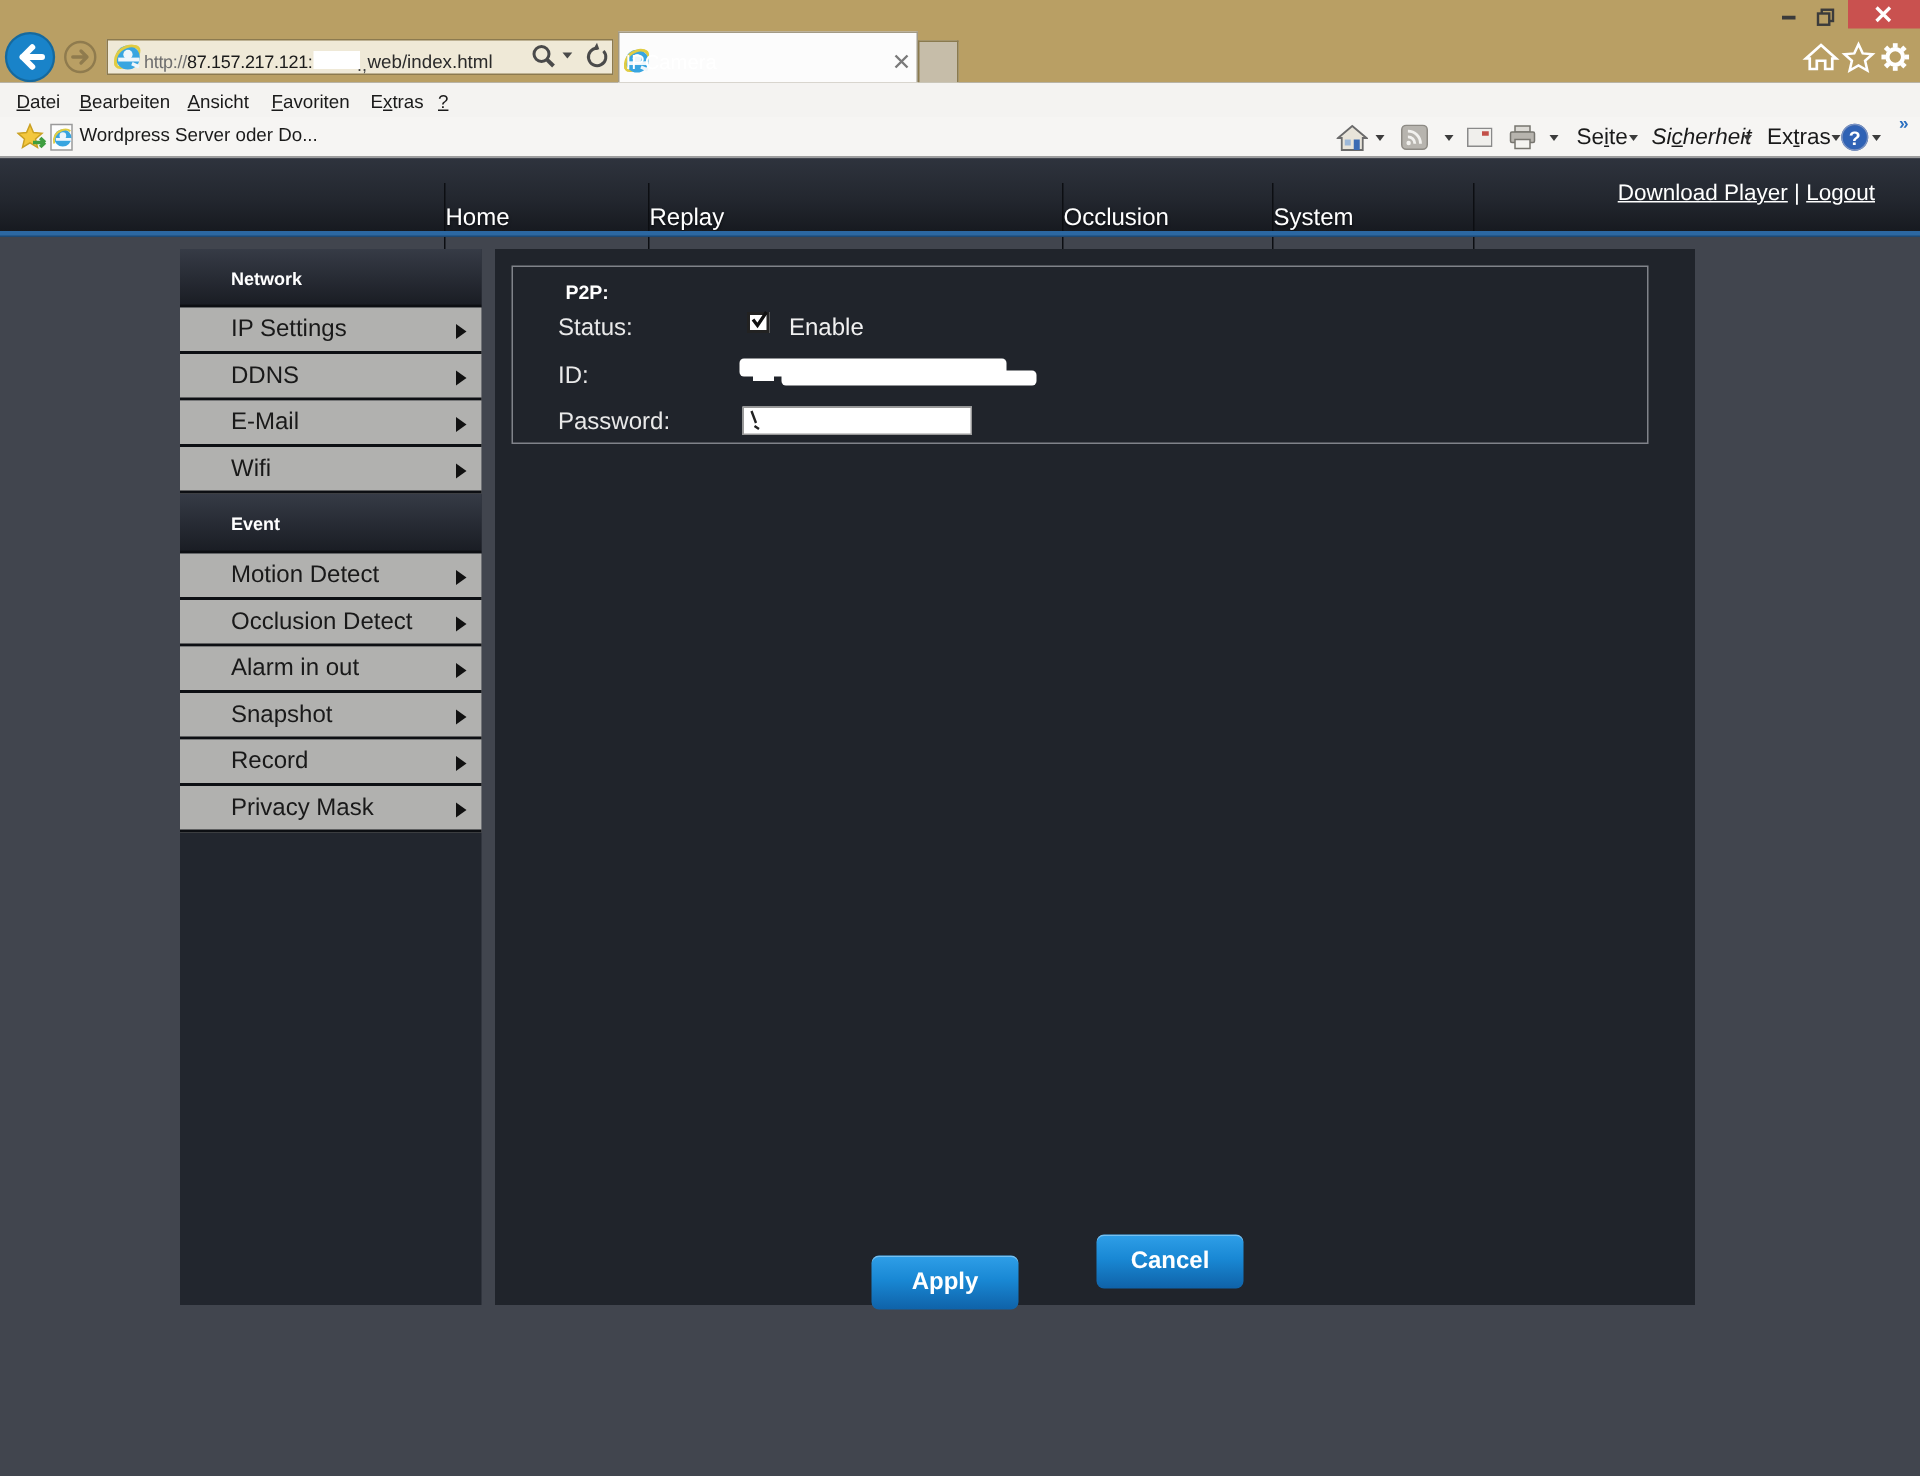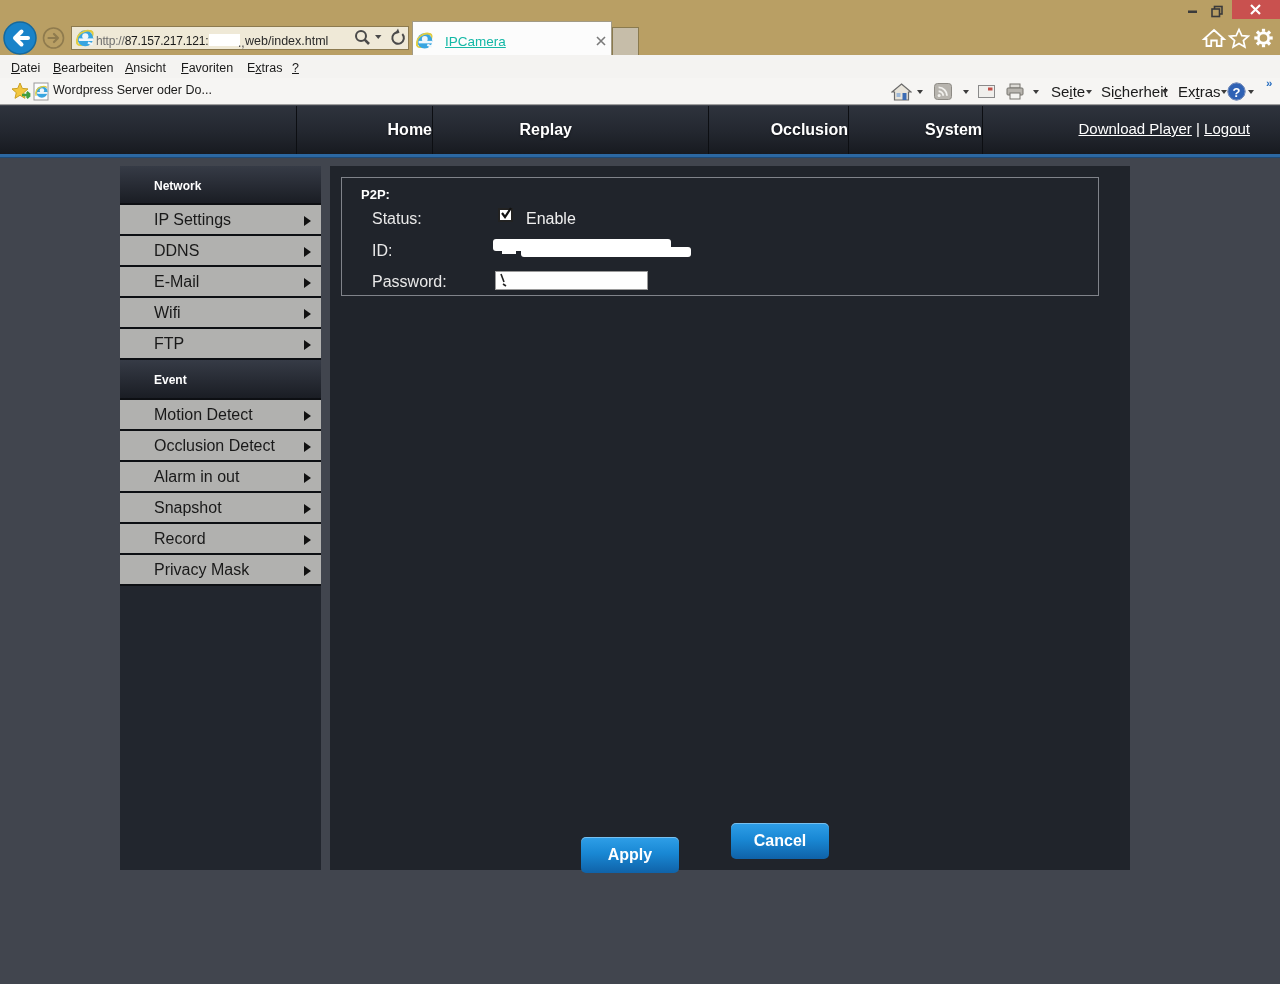--- a/index.html
+++ b/index.html
@@ -16,34 +16,34 @@
 .u { text-decoration:underline; }
 .caret { position:absolute; top:12px; width:0; height:0; border-top:4px solid #3c3c3c; border-left:3.5px solid transparent; border-right:3.5px solid transparent; }
 
 
 #addrfield { left:71px; top:26px; width:338px; height:24px; background:#efe9d7; border:1px solid #8c7a4f; font-size:16px; }
 #tab { left:412px; top:21px; width:200px; height:34px; background:#fcfcfc; border:1px solid #a29a85; border-bottom:none; font-size:16px; color:#1b1b1b; }
 #tabstub { left:612px; top:27px; width:27px; height:28px; background:#c6bda9; border:1px solid #8a7a4e; border-bottom:none; }
 
 
 #nav { left:0; top:106px; width:1280px; height:48px; background:linear-gradient(#2e333d,#23272f 55%,#171a20); }
-.navcell { position:absolute; top:0; height:48px; line-height:48px; text-align:right; color:#fff; font-size:16px; font-weight:bold; border-left:1px solid #0c0e12; }
+.navcell { position:absolute; top:16px; height:48px; line-height:48px; text-align:left; color:#fff; font-size:16px; font-weight:normal; border-left:1px solid #0c0e12; }
 .navcell span { text-shadow:0 1px 2px rgba(0,0,0,.6); }
 #navlinks { position:absolute; top:0; right:30px; height:48px; line-height:46px; color:#fff; font-size:15px; }
 #blueline { left:0; top:154px; width:1280px; height:4px; background:#2c68a2; border-bottom:1px solid #1d4a77; }
 
 
 #sidebar { left:120px; top:166px; width:201px; height:704px; background:#22262e; }
 .shead { height:39px; background:linear-gradient(#363b46,#1a1d24); border-bottom:2px solid #0d0f13; color:#fff; font-weight:bold; font-size:12px; line-height:41px; padding-left:34px; }
 .srow { position:relative; height:31px; background:#b1b1af; border-bottom:2px solid #0d0f13; color:#191919; font-size:16px; line-height:29px; padding-left:34px; }
 .srow .arr { position:absolute; right:10px; top:11px; width:0; height:0; border-left:7px solid #111; border-top:5px solid transparent; border-bottom:5px solid transparent; }
 .srow.sel { background:linear-gradient(#27a0e8,#0a71c0); color:#fff; font-weight:bold; }
 #content { left:330px; top:166px; width:800px; height:704px; background:#20242b; }
 #p2pbox { position:absolute; left:11px; top:11px; width:758px; height:119px; border:1px solid #80838a; }
-#p2pbox .title { position:absolute; left:19px; top:9px; font-size:13px; font-weight:bold; color:#fff;text-align:center; }
+#p2pbox .title { position:absolute; left:35px; top:9px; font-size:13px; font-weight:bold; color:#fff;text-align:center; }
 .flabel { position:absolute; left:30px; font-size:16px; color:#e9e9e9; }
 .btn { position:absolute; width:98px; height:36px; border:none; border-radius:5px; background:linear-gradient(#2f9fe8,#1988d4 45%,#0f62a8); box-shadow:inset 0 1px 0 rgba(255,255,255,.35); color:#fff; font-size:16px; font-weight:bold; font-family:"Liberation Sans",sans-serif; text-align:center; line-height:36px; }
 </style>
 </head>
 <body>
 <div id="stage">
 
   <div id="titlebar" class="abs"></div>
   <div id="closebtn" class="abs"></div>
 
@@ -109,21 +109,21 @@
   <div class="abs" style="left:415px;top:31px;width:19px;height:19px;"><svg width="19" height="19" viewBox="0 0 20 20">
 <g>
 <ellipse cx="9.9" cy="10.0" rx="9.4" ry="4.6" fill="none" stroke="#e0cc42" stroke-width="1.9" transform="rotate(-40 9.9 10.0)"></ellipse>
 <circle cx="10.2" cy="10.3" r="8.0" fill="#38a5e0"></circle>
 <circle cx="10.3" cy="8.3" r="3.1" fill="#eef6fb"></circle>
 <rect x="3.8" y="10.4" width="14.2" height="2.6" fill="#eef6fb"></rect>
 <rect x="13.4" y="13.4" width="5.2" height="2.3" fill="#eef6fb" transform="rotate(24 13.4 13.4)"></rect>
 <path d="M 2.3 15.6 C 1.0 10.4 3.4 5.4 9.3 3.3 C 12.4 2.2 15.3 2.6 17.2 4.1" fill="none" stroke="#e0cc42" stroke-width="1.9"></path>
 </g>
 </svg></div>
-  <div class="abs" style="left:445px;top:34px;font-size:13.5px;color:#14b8a6;text-decoration:underline;">IPCamera</div>
+  <div class="abs" style="left:417px;top:34px;font-size:13.5px;color:#ffffff;">IPCamera</div>
   <svg class="abs" style="left:594px;top:34px;" width="14" height="14" viewBox="0 0 14 14">
       <path d="M3 3 L11 11 M11 3 L3 11" stroke="#7a7a7a" stroke-width="1.6"></path>
     </svg>
   <div id="tabstub" class="abs"></div>
 
   <div id="menubar" class="abs">
     <span class="mitem" style="left:11px;"><span class="u">D</span>atei</span>
     <span class="mitem" style="left:53px;"><span class="u">B</span>earbeiten</span>
     <span class="mitem" style="left:125px;"><span class="u">A</span>nsicht</span>
     <span class="mitem" style="left:181px;"><span class="u">F</span>avoriten</span>
@@ -168,21 +168,21 @@
     </svg>
 
     <svg class="abs" style="left:126px;top:5px;" width="18" height="17" viewBox="0 0 18 17">
       <rect x="4" y="1" width="10" height="4" fill="#dddbd6" stroke="#77756f"></rect>
       <rect x="1" y="5" width="16" height="7" rx="1" fill="#b7b4ae" stroke="#77756f"></rect>
       <rect x="4" y="10" width="10" height="6" fill="#f4f3f0" stroke="#77756f"></rect>
     </svg>
     <span class="caret" style="left:153px;"></span>
     <span class="mitem" style="left:171px;top:5px;">Se<span class="u">i</span>te</span>
     <span class="caret" style="left:206px;"></span>
-    <span class="mitem" style="left:221px;top:5px;">Si<span class="u">c</span>herheit</span>
+    <span class="mitem" style="left:221px;top:5px;font-style:italic;">Si<span class="u">c</span>herheit</span>
     <span class="caret" style="left:282px;"></span>
     <span class="mitem" style="left:298px;top:5px;">Ex<span class="u">t</span>ras</span>
     <span class="caret" style="left:341px;"></span>
     <svg class="abs" style="left:347px;top:4px;" width="19" height="19" viewBox="0 0 19 19">
       <circle cx="9.5" cy="9.5" r="8.5" fill="#2f62b5" stroke="#1d3f7d"></circle>
       <circle cx="9.5" cy="9.5" r="8.5" fill="none" stroke="#8fa8d8" stroke-width="1" opacity="0.8"></circle>
       <text x="5.5" y="14.5" font-size="13" font-weight="bold" fill="#fff" font-family="Liberation Sans">?</text>
     </svg>
     <span class="caret" style="left:368px;"></span>
     <span class="abs" style="left:386px;top:-1px;color:#2a6fc0;font-size:11.5px;font-weight:bold;">»</span>
@@ -196,21 +196,20 @@
     <div id="navlinks"><span style="text-decoration:underline;">Download Player</span> | <span style="text-decoration:underline;">Logout</span></div>
   </div>
   <div id="blueline" class="abs"></div>
 
   <div id="sidebar" class="abs">
     <div class="shead">Network</div>
     <div class="srow">IP Settings<span class="arr"></span></div>
     <div class="srow">DDNS<span class="arr"></span></div>
     <div class="srow">E-Mail<span class="arr"></span></div>
     <div class="srow">Wifi<span class="arr"></span></div>
-    <div class="srow">FTP<span class="arr"></span></div>
     <div class="shead" style="height:40px;">Event</div>
     <div class="srow">Motion Detect<span class="arr"></span></div>
     <div class="srow">Occlusion Detect<span class="arr"></span></div>
     <div class="srow">Alarm in out<span class="arr"></span></div>
     <div class="srow">Snapshot<span class="arr"></span></div>
     <div class="srow">Record<span class="arr"></span></div>
     <div class="srow">Privacy Mask<span class="arr"></span></div>
   </div>
 
   <div id="content" class="abs">

